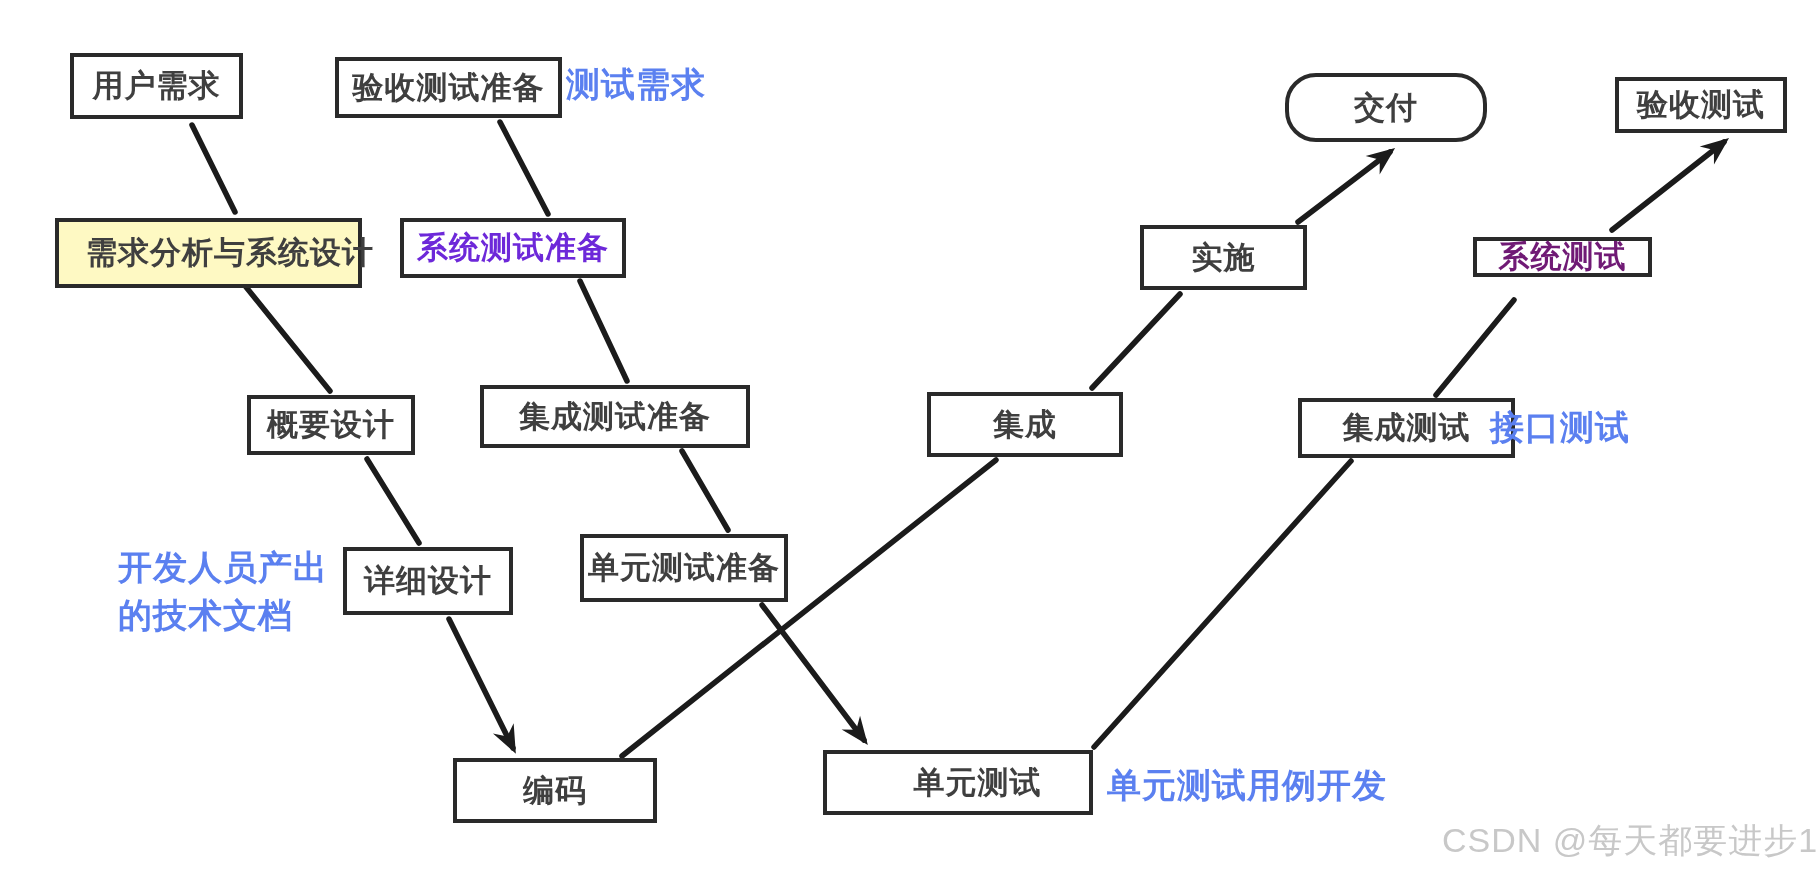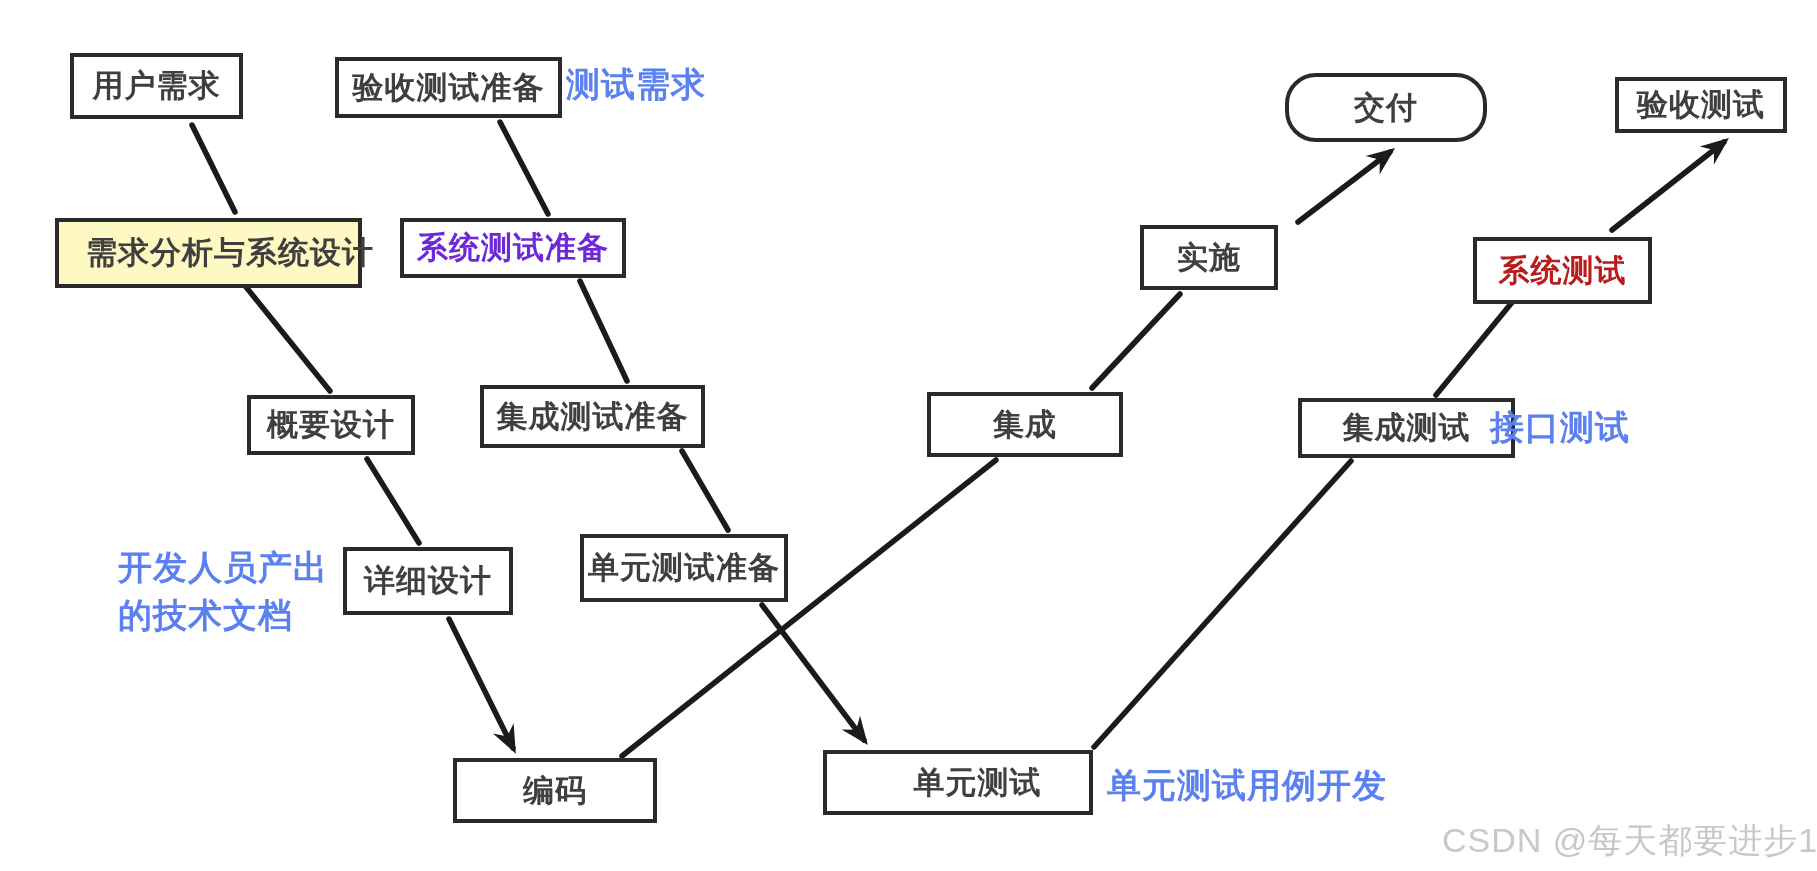--- a/index.html
+++ b/index.html
@@ -49,30 +49,30 @@
         <line x1="1612" y1="230" x2="1724" y2="142" stroke="#1b1b1b" stroke-width="5.5" stroke-linecap="round" marker-end="url(#arrowhead)"></line>
       </g>
   </svg>
 
   <div class="watermark" style="left: 1442px; top: 818px; color: rgb(200, 200, 200);">CSDN @每天都要进步1</div>
 <div class="flow-box" style="left: 70px; top: 53px; width: 173px; height: 66px; border-color: rgb(42, 42, 42); background: rgb(255, 255, 255); color: rgb(63, 63, 63);">用户需求</div>
     <div class="flow-box" style="left: 335px; top: 57px; width: 227px; height: 61px; border-color: rgb(42, 42, 42); background: rgb(255, 255, 255); color: rgb(63, 63, 63);">验收测试准备</div>
     <div class="flow-box" style="left: 55px; top: 218px; width: 307px; height: 70px; border-color: rgb(42, 42, 42); background: #fef9c3; color: rgb(63, 63, 63); padding-left: 43px;">需求分析与系统设计</div>
     <div class="flow-box" style="left: 400px; top: 218px; width: 226px; height: 60px; border-color: rgb(42, 42, 42); background: rgb(255, 255, 255); color: #6d28d9;">系统测试准备</div>
     <div class="flow-box" style="left: 247px; top: 395px; width: 168px; height: 60px; border-color: rgb(42, 42, 42); background: rgb(255, 255, 255); color: rgb(63, 63, 63);">概要设计</div>
-    <div class="flow-box" style="left: 480px; top: 385px; width: 225px; height: 63px; border-color: rgb(42, 42, 42); background: rgb(255, 255, 255); color: rgb(63, 63, 63);">集成测试准备</div>
+    <div class="flow-box" style="left: 480px; top: 385px; width: 270px; height: 63px; border-color: rgb(42, 42, 42); background: rgb(255, 255, 255); color: rgb(63, 63, 63);">集成测试准备</div>
     <div class="flow-box" style="left: 343px; top: 547px; width: 170px; height: 68px; border-color: rgb(42, 42, 42); background: rgb(255, 255, 255); color: rgb(63, 63, 63);">详细设计</div>
     <div class="flow-box" style="left: 580px; top: 534px; width: 208px; height: 68px; border-color: rgb(42, 42, 42); background: rgb(255, 255, 255); color: rgb(63, 63, 63);">单元测试准备</div>
     <div class="flow-box" style="left: 453px; top: 758px; width: 204px; height: 65px; border-color: rgb(42, 42, 42); background: rgb(255, 255, 255); color: rgb(63, 63, 63);">编码</div>
     <div class="flow-box" style="left: 823px; top: 750px; width: 270px; height: 65px; border-color: rgb(42, 42, 42); background: rgb(255, 255, 255); color: rgb(63, 63, 63); padding-left: 39px;">单元测试</div>
     <div class="flow-box" style="left: 927px; top: 392px; width: 196px; height: 65px; border-color: rgb(42, 42, 42); background: rgb(255, 255, 255); color: rgb(63, 63, 63);">集成</div>
-    <div class="flow-box" style="left: 1140px; top: 225px; width: 138px; height: 65px; border-color: rgb(42, 42, 42); background: rgb(255, 255, 255); color: rgb(63, 63, 63);">实施</div>
+    <div class="flow-box" style="left: 1140px; top: 225px; width: 167px; height: 65px; border-color: rgb(42, 42, 42); background: rgb(255, 255, 255); color: rgb(63, 63, 63);">实施</div>
     <div class="flow-box" style="left: 1285px; top: 73px; width: 202px; height: 69px; border-color: rgb(42, 42, 42); background: rgb(255, 255, 255); color: rgb(63, 63, 63); border-radius: 31px;">交付</div>
     <div class="flow-box" style="left: 1298px; top: 398px; width: 217px; height: 60px; border-color: rgb(42, 42, 42); background: rgb(255, 255, 255); color: rgb(63, 63, 63);">集成测试</div>
-    <div class="flow-box" style="left: 1473px; top: 237px; width: 179px; height: 67px; border-color: rgb(42, 42, 42); background: rgb(255, 255, 255); color: #b91c1c;">系统测试</div>
+    <div class="flow-box" style="left: 1473px; top: 237px; width: 179px; height: 40px; border-color: rgb(42, 42, 42); background: rgb(255, 255, 255); color: #701a75;">系统测试</div>
     <div class="flow-box" style="left: 1615px; top: 77px; width: 172px; height: 56px; border-color: rgb(42, 42, 42); background: rgb(255, 255, 255); color: rgb(63, 63, 63);">验收测试</div>
     <div class="annotation" style="left: 566px; top: 60px; color: rgb(91, 128, 240); text-align: center;">
       <div>测试需求</div>
     </div>
     <div class="annotation" style="left: 118px; top: 543px; color: rgb(91, 128, 240);">
       <div>开发人员产出</div>
       <div>的技术文档</div>
     </div>
     <div class="annotation" style="left: 1107px; top: 761px; color: rgb(91, 128, 240);">
       <div>单元测试用例开发</div>

